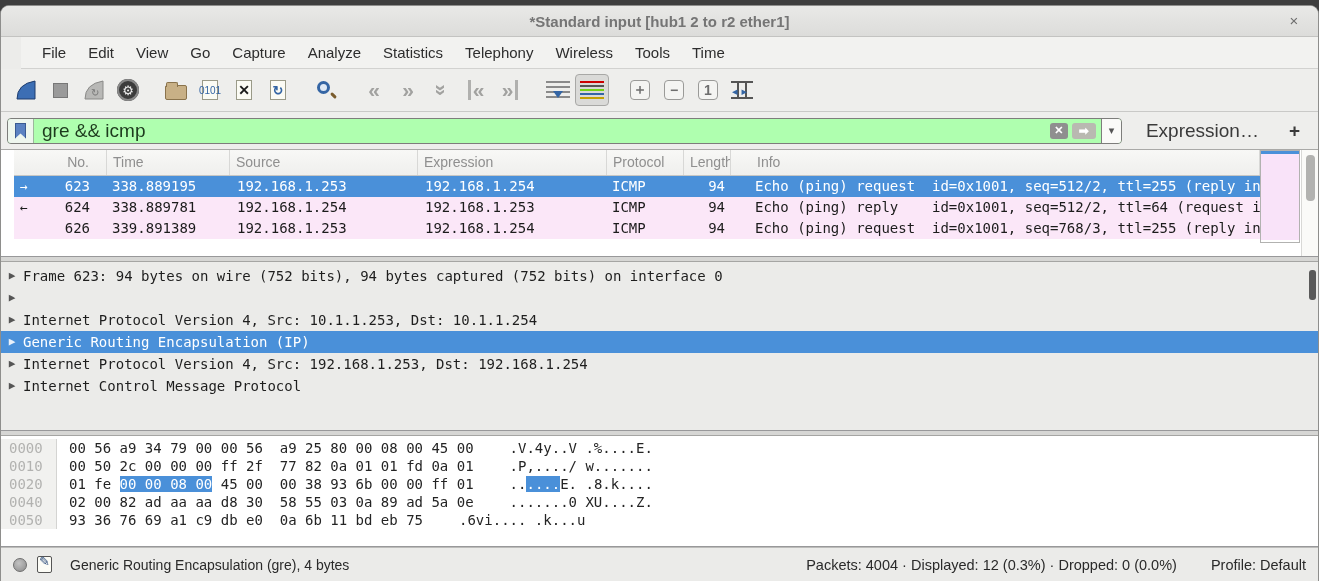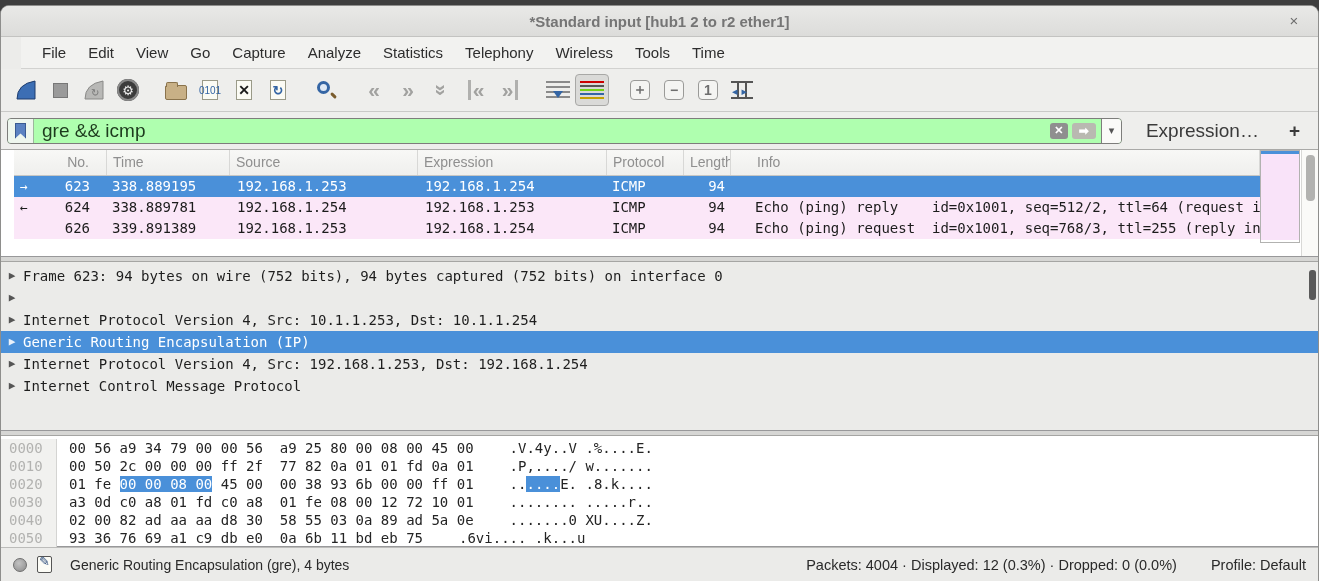--- a/index.html
+++ b/index.html
@@ -243,21 +243,21 @@
       <div class="phead" id="packet-head">
           <div class="hc c-no">No.</div>
           <div class="hc c-time">Time</div>
           <div class="hc c-src">Source</div>
           <div class="hc c-dst">Expression</div>
           <div class="hc c-proto">Protocol</div>
           <div class="hc c-len">Length</div>
           <div class="hc c-info" style="flex: 1 1 0%;">Info</div>
         </div>
       <div id="packet-rows">
-          <div class="prow sel"><div class="cell c-no">623<span class="dir-arrow">→</span></div><div class="cell c-time">338.889195</div><div class="cell c-src">192.168.1.253</div><div class="cell c-dst">192.168.1.254</div><div class="cell c-proto">ICMP</div><div class="cell c-len">94</div></div>
+          <div class="prow sel"><div class="cell c-no">623<span class="dir-arrow">→</span></div><div class="cell c-time">338.889195</div><div class="cell c-src">192.168.1.253</div><div class="cell c-dst">192.168.1.254</div><div class="cell c-proto">ICMP</div><div class="cell c-len">94</div><div class="cell c-info">Echo (ping) request  id=0x1001, seq=512/2, ttl=255 (reply in</div></div>
           <div class="prow icmp"><div class="cell c-no">624<span class="dir-arrow">←</span></div><div class="cell c-time">338.889781</div><div class="cell c-src">192.168.1.254</div><div class="cell c-dst">192.168.1.253</div><div class="cell c-proto">ICMP</div><div class="cell c-len">94</div><div class="cell c-info">Echo (ping) reply    id=0x1001, seq=512/2, ttl=64 (request i</div></div>
           <div class="prow icmp"><div class="cell c-no">626</div><div class="cell c-time">339.891389</div><div class="cell c-src">192.168.1.253</div><div class="cell c-dst">192.168.1.254</div><div class="cell c-proto">ICMP</div><div class="cell c-len">94</div><div class="cell c-info">Echo (ping) request  id=0x1001, seq=768/3, ttl=255 (reply in</div></div>
         </div>
     </div>
     <div class="minimap">
       <div class="mm-sel"></div>
       <div class="mm-pink"></div>
     </div>
     <div class="vscroll">
         <div class="thumb"></div>
@@ -275,21 +275,20 @@
       <div class="drow"><span class="exp">▶</span><span>Internet Protocol Version 4, Src: 192.168.1.253, Dst: 192.168.1.254</span></div>
       <div class="drow"><span class="exp">▶</span><span>Internet Control Message Protocol</span></div>
     </div>
 
   <div class="splitter"></div>
 
   <div class="hexpane" id="hex-rows">
       <div class="hrow"><span class="h-off">0000</span><span class="h-hex"><span>00 56 a9 34 79 00 00 56  a9 25 80 00 08 00 45 00</span></span><span class="h-asc"><span>.V.4y..V .%....E.</span></span></div>
       <div class="hrow"><span class="h-off">0010</span><span class="h-hex"><span>00 50 2c 00 00 00 ff 2f  77 82 0a 01 01 fd 0a 01</span></span><span class="h-asc"><span>.P,..../ w.......</span></span></div>
       <div class="hrow"><span class="h-off">0020</span><span class="h-hex"><span>01 fe </span><span class="hl">00 00 08 00</span><span> 45 00  00 38 93 6b 00 00 ff 01</span></span><span class="h-asc"><span>..</span><span class="hl">....</span><span>E. .8.k....</span></span></div>
-      <div class="hrow"><span class="h-off">0030</span><span class="h-hex"><span>a3 0d c0 a8 01 fd c0 a8  01 fe 08 00 12 72 10 01</span></span><span class="h-asc"><span>........ .....r..</span></span></div>
       <div class="hrow"><span class="h-off">0040</span><span class="h-hex"><span>02 00 82 ad aa aa d8 30  58 55 03 0a 89 ad 5a 0e</span></span><span class="h-asc"><span>.......0 XU....Z.</span></span></div>
       <div class="hrow"><span class="h-off">0050</span><span class="h-hex"><span>93 36 76 69 a1 c9 db e0  0a 6b 11 bd eb 75</span></span><span class="h-asc"><span>.6vi.... .k...u</span></span></div>
     </div>
 
   <div class="statusbar">
     <span class="dotc"></span>
     <span class="noteic"></span>
     <span class="st-left">Generic Routing Encapsulation (gre), 4 bytes</span>
     <span class="st-right">
       <span>Packets: 4004 · Displayed: 12 (0.3%) · Dropped: 0 (0.0%)</span>

